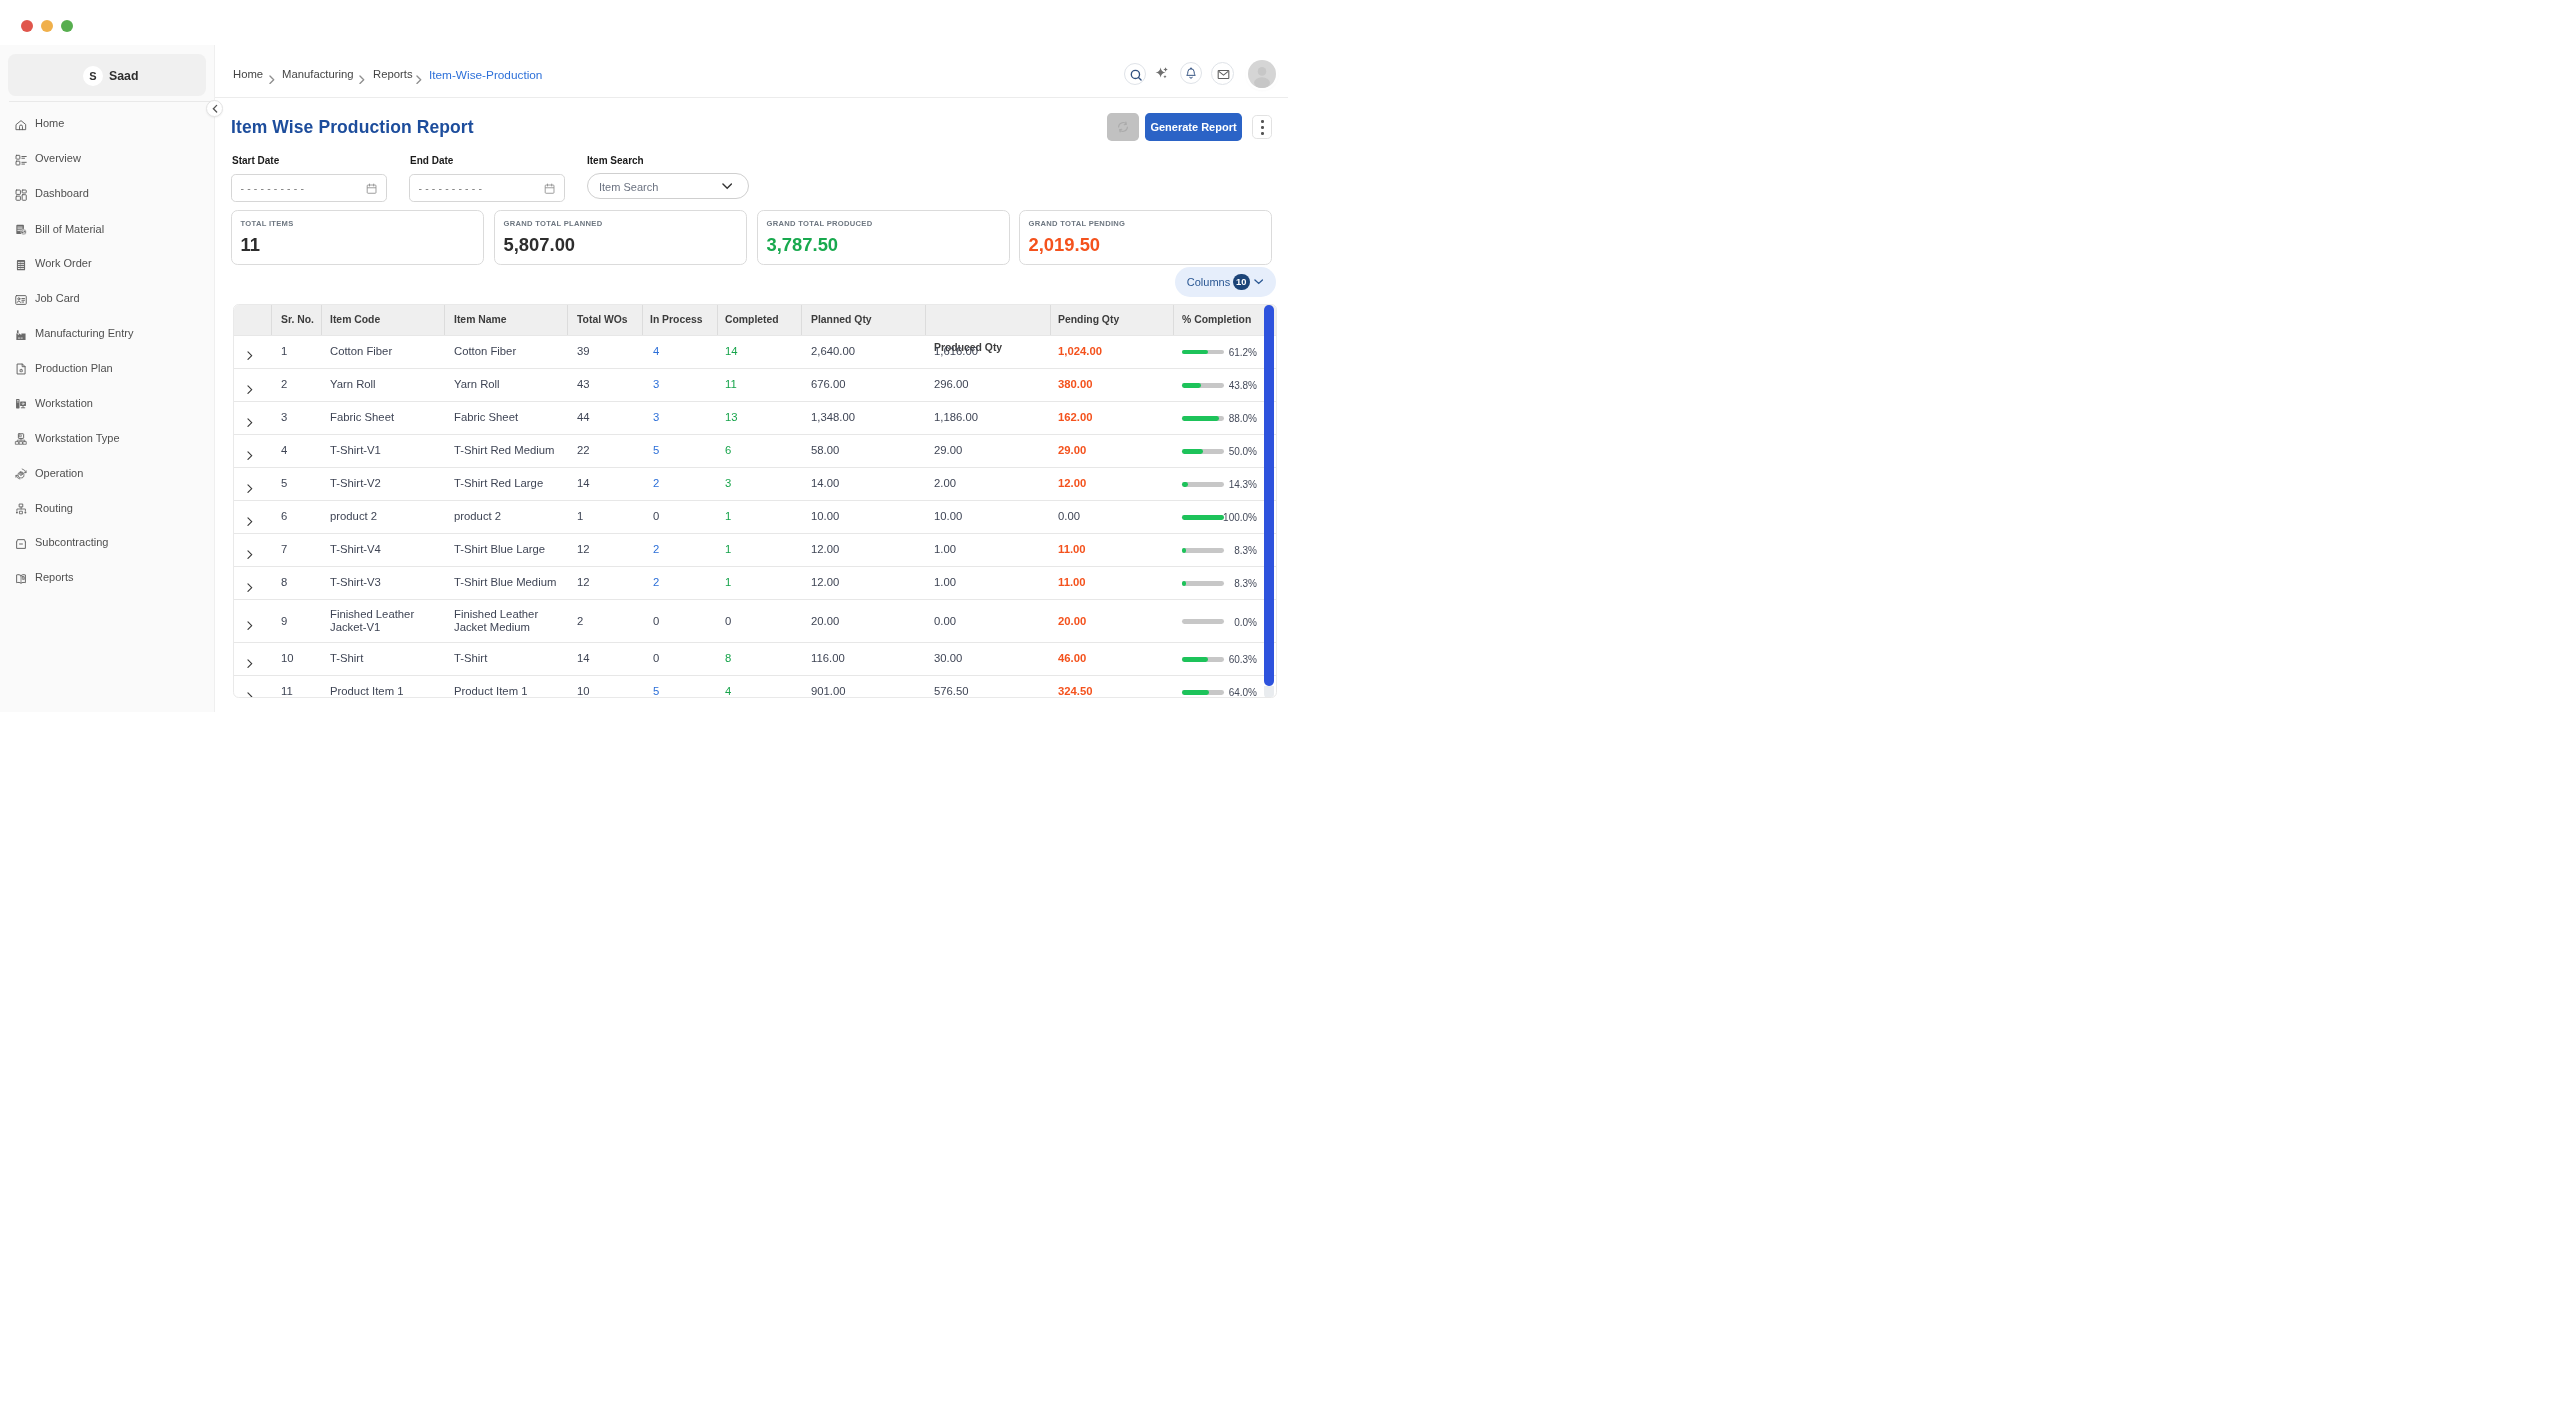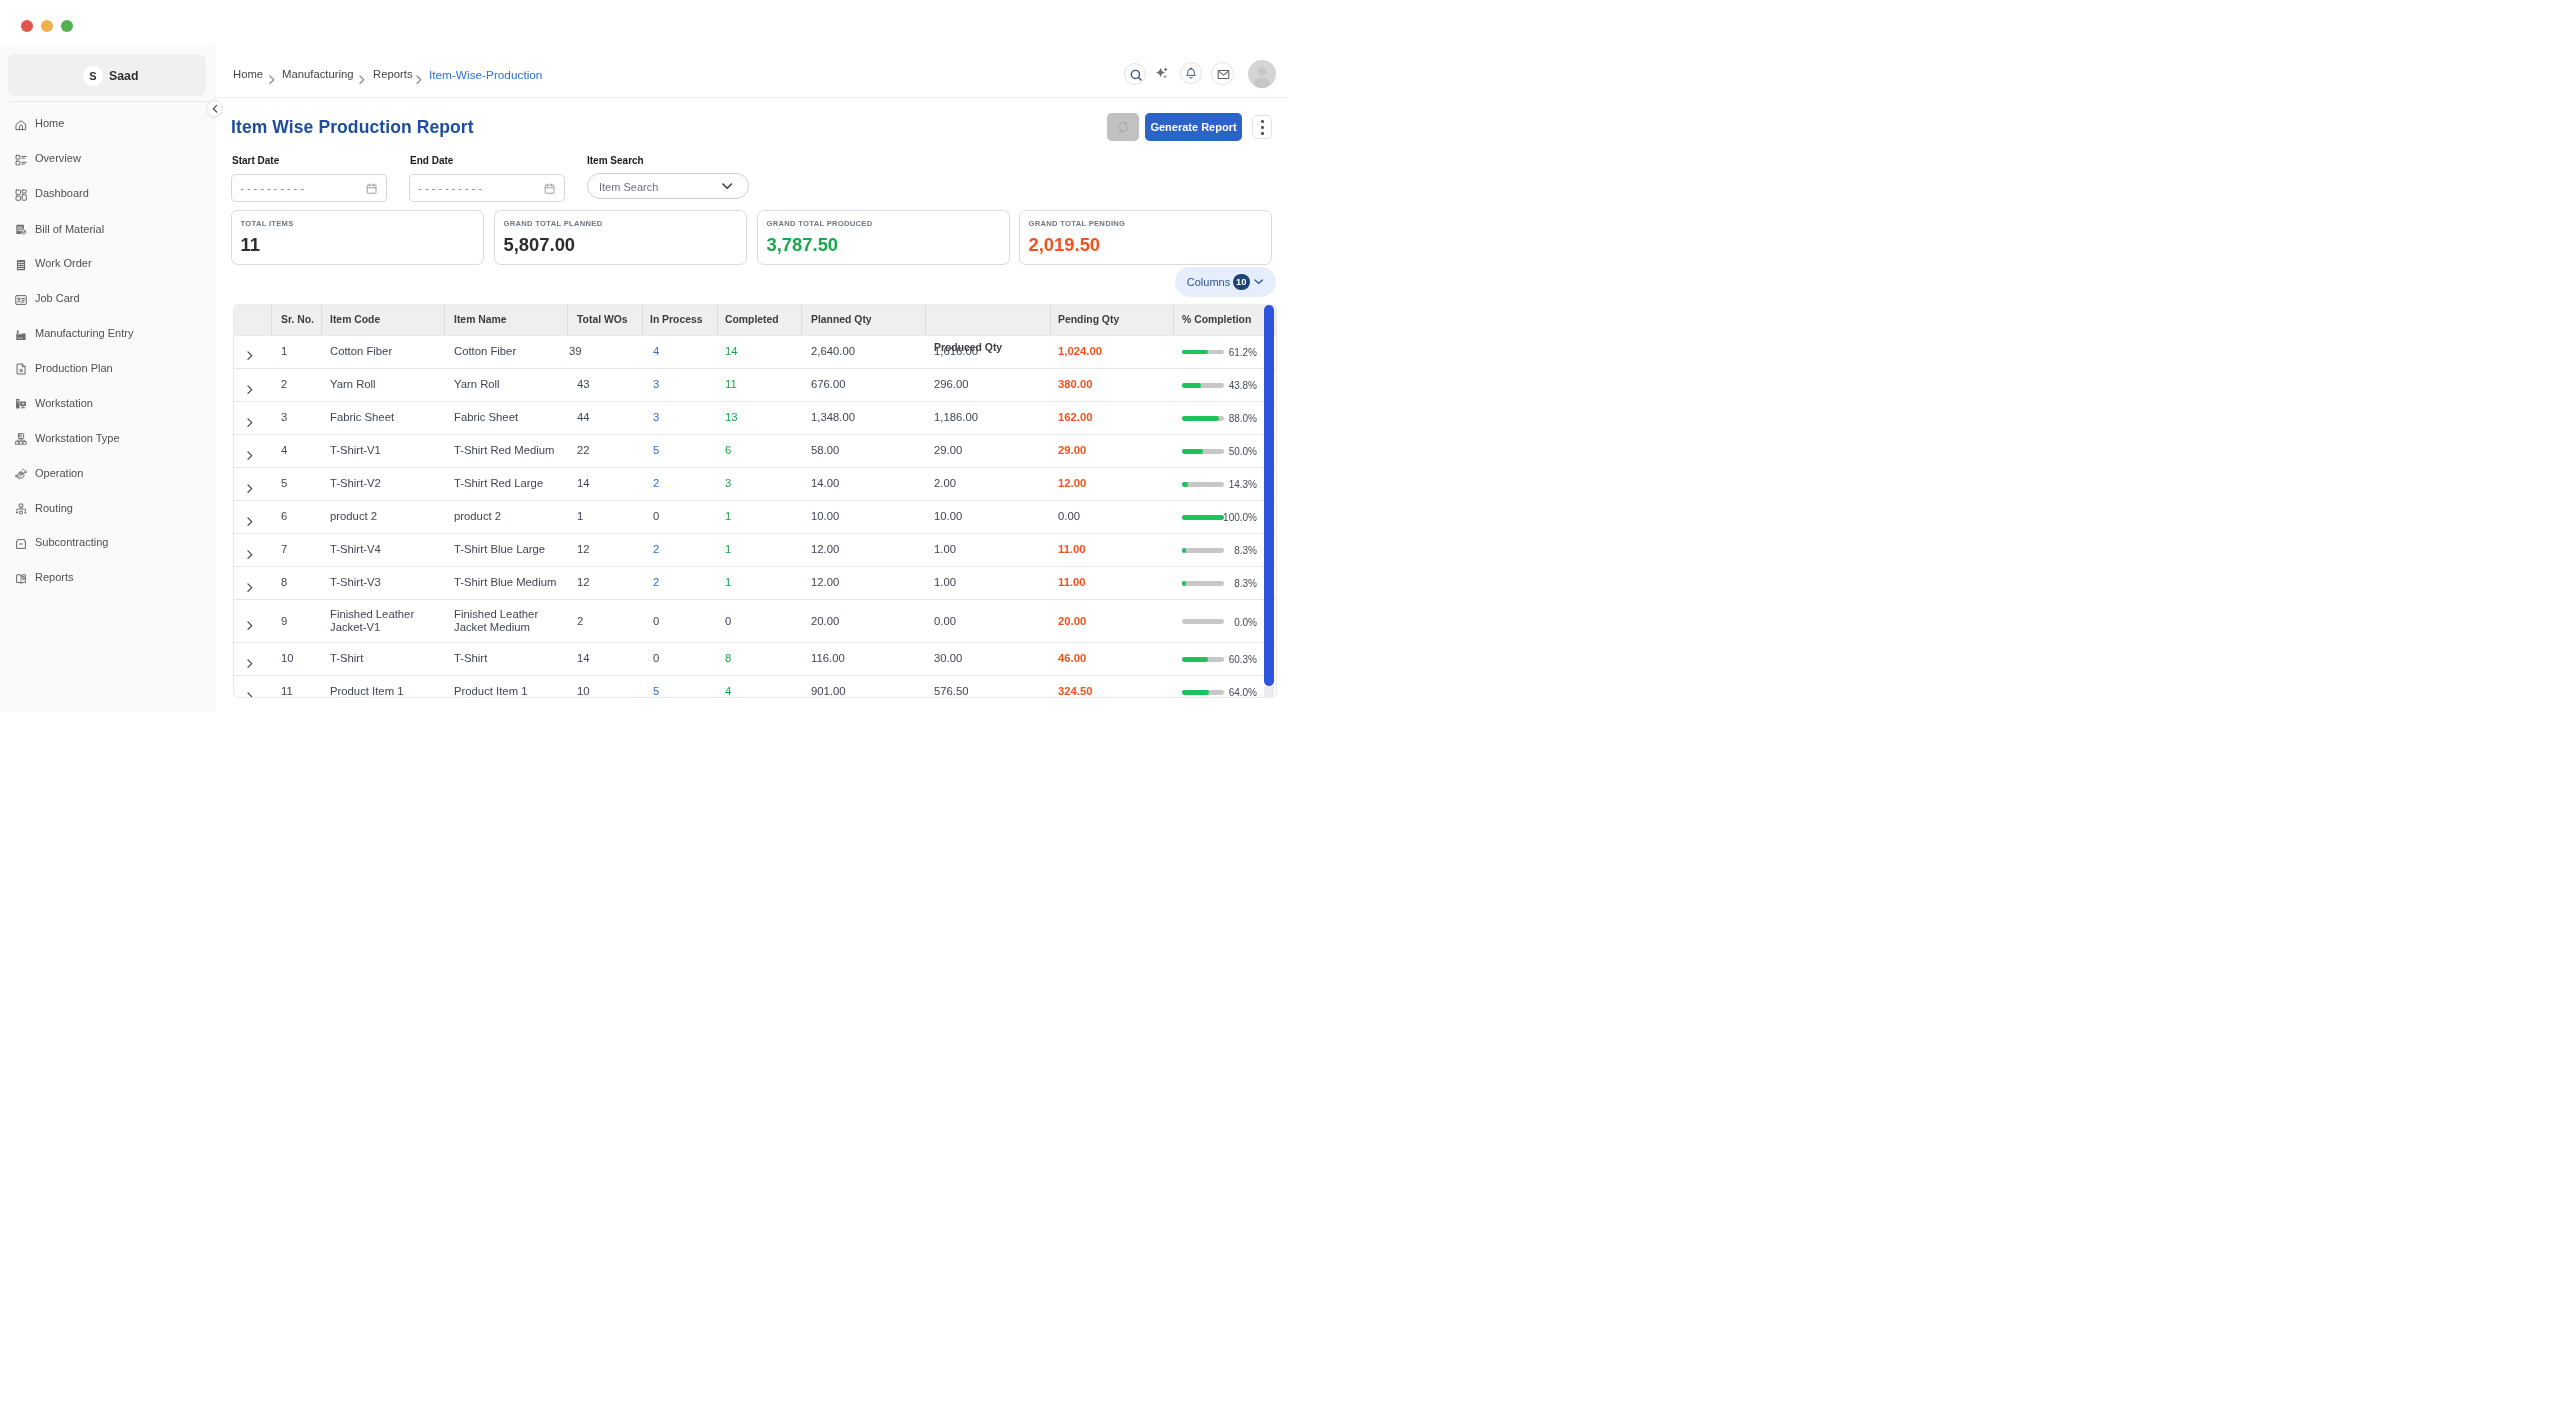--- a/index.html
+++ b/index.html
@@ -329,21 +329,21 @@
 <div class="sep" style="left:816px;"></div>
 <div class="sep" style="left:939px;"></div>
 </div>
 <div class="row" style="top:29.5px;height:33px;">
 <span class="chev" style="top:11.3px;"><svg width="5.7" height="9.4" viewBox="0 0 6 10">
           <path d="M1 1 L5 5 L1 9" stroke="#3a3a3a" stroke-width="1.2" fill="none" stroke-linecap="round" stroke-linejoin="round"></path>
         </svg></span>
 <span class="cell" style="left:47px;top:9.4px;">1</span>
 <span class="cell" style="left:96px;top:9.4px;">Cotton Fiber</span>
 <span class="cell" style="left:220px;top:9.4px;">Cotton Fiber</span>
-<span class="cell" style="left:335px;top:9.4px;">39</span>
+<span class="cell" style="left:343px;top:9.4px;">39</span>
 <span class="cell blue" style="left:419px;top:9.4px;">4</span>
 <span class="cell green" style="left:491px;top:9.4px;">14</span>
 <span class="cell" style="left:577px;top:9.4px;">2,640.00</span>
 <span class="cell" style="left:700px;top:9.4px;">1,616.00</span>
 <span class="cell orange" style="left:824px;top:9.4px;">1,024.00</span>
 <div class="track" style="top:14px;">
         <div class="fill" style="width:26px;"></div>
       </div>
 <span class="pct" style="top:11.3px;">61.2%</span>
 </div>

